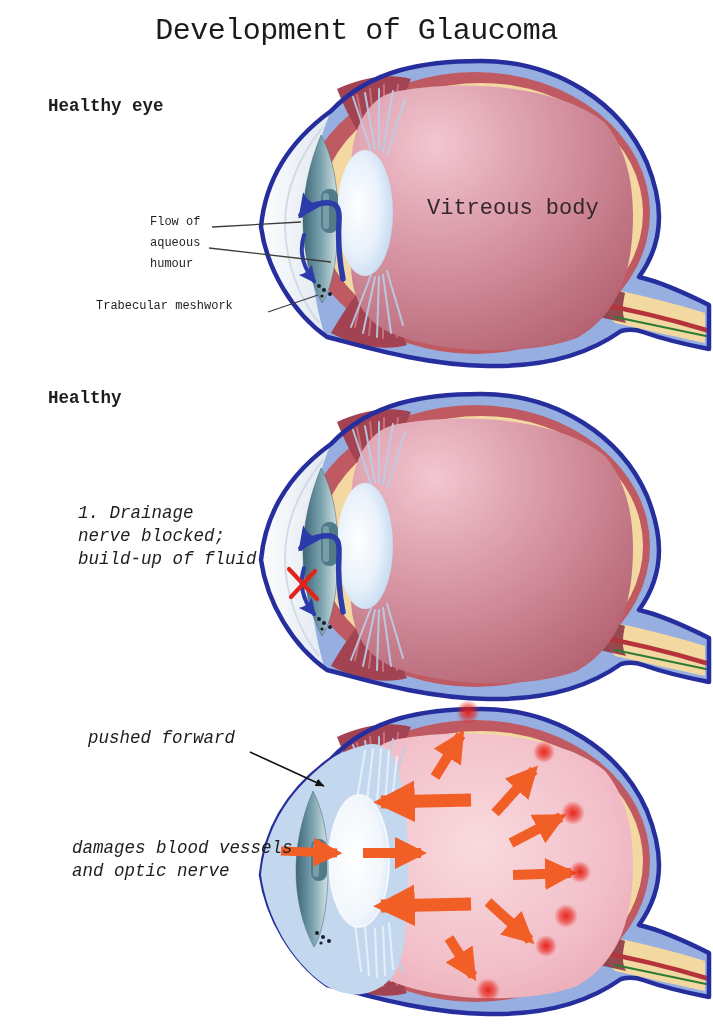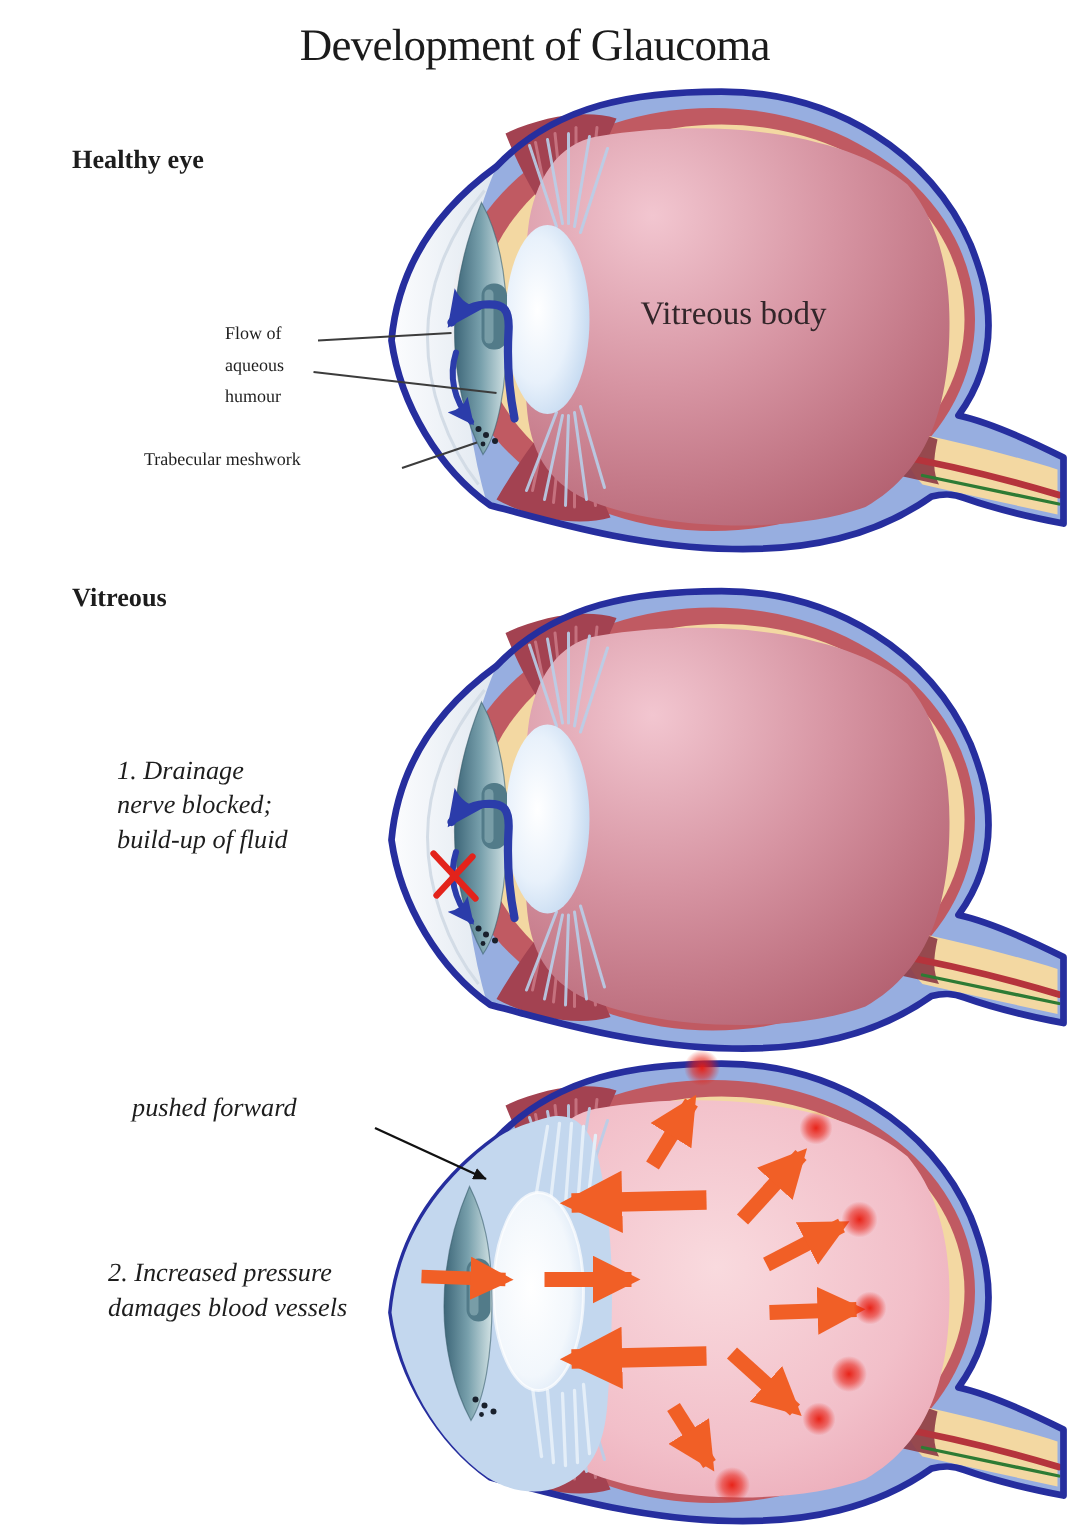--- a/index.html
+++ b/index.html
@@ -3,21 +3,21 @@
 <meta charset="utf-8">
 <style>
   :root{
     --outline-blue:#262e9e; --sclera-blue:#97aee0; --choroid-red:#c05a62;
     --ciliary-red:#a34251; --retina-cream:#f3d8a2;
     --flow-arrow-blue:#2b3caa; --pressure-arrow-orange:#f15f26; --damage-red:#e3231b;
     --nerve-artery-red:#b5343c; --nerve-vein-green:#2e7b34; --label-ink:#1d1d1d;
   }
   html,body{margin:0;padding:0;background:#fff;}
   #figure{position:relative;width:713px;height:1024px;background:#ffffff;overflow:hidden;
-          font-family:Liberation Serif, serif;color:var(--label-ink);}
+          font-family:Liberation Mono, monospace;color:var(--label-ink);}
   #art{position:absolute;left:0;top:0;z-index:1;}
   .lbl{position:absolute;z-index:2;white-space:nowrap;}
   .title{left:0;right:0;top:14px;text-align:center;font-size:30px;font-weight:500;
          letter-spacing:-0.5px;color:#1b1b1b;}
   .heading{font-size:17.5px;font-weight:bold;}
   .plain{font-size:12px;line-height:21px;}
   .ital{font-size:17.5px;font-style:italic;line-height:23px;}
   .inner-label{font-size:22px;color:#33262a;}
   .pressure-label{font-size:19.5px;font-style:italic;line-height:28px;color:#222;}
 </style>
@@ -248,31 +248,31 @@
     <div>aqueous</div>
     <div>humour</div>
   </div>
 
   <div class="lbl plain" style="left:96px;top:295px;line-height:22px">
     <div>Trabecular meshwork</div>
   </div>
 
   <div class="lbl inner-label" style="left:427px;top:196px">Vitreous body</div>
 
-  <div class="lbl heading" style="left:48px;top:388px">Vitreous</div>
+  <div class="lbl heading" style="left:48px;top:388px">Healthy</div>
 
   <div class="lbl ital" style="left:78px;top:502px">
     <div>1. Drainage</div>
     <div>nerve blocked;</div>
     <div>build-up of fluid</div>
   </div>
 
   <div class="lbl ital" style="left:88px;top:727px">
     <div>pushed forward</div>
   </div>
 
   <div class="lbl ital" style="left:72px;top:837px">
-    <div>2. Increased pressure</div>
     <div>damages blood vessels</div>
+    <div>and optic nerve</div>
   </div>
 
 
 </div>
 
 </body></html>

